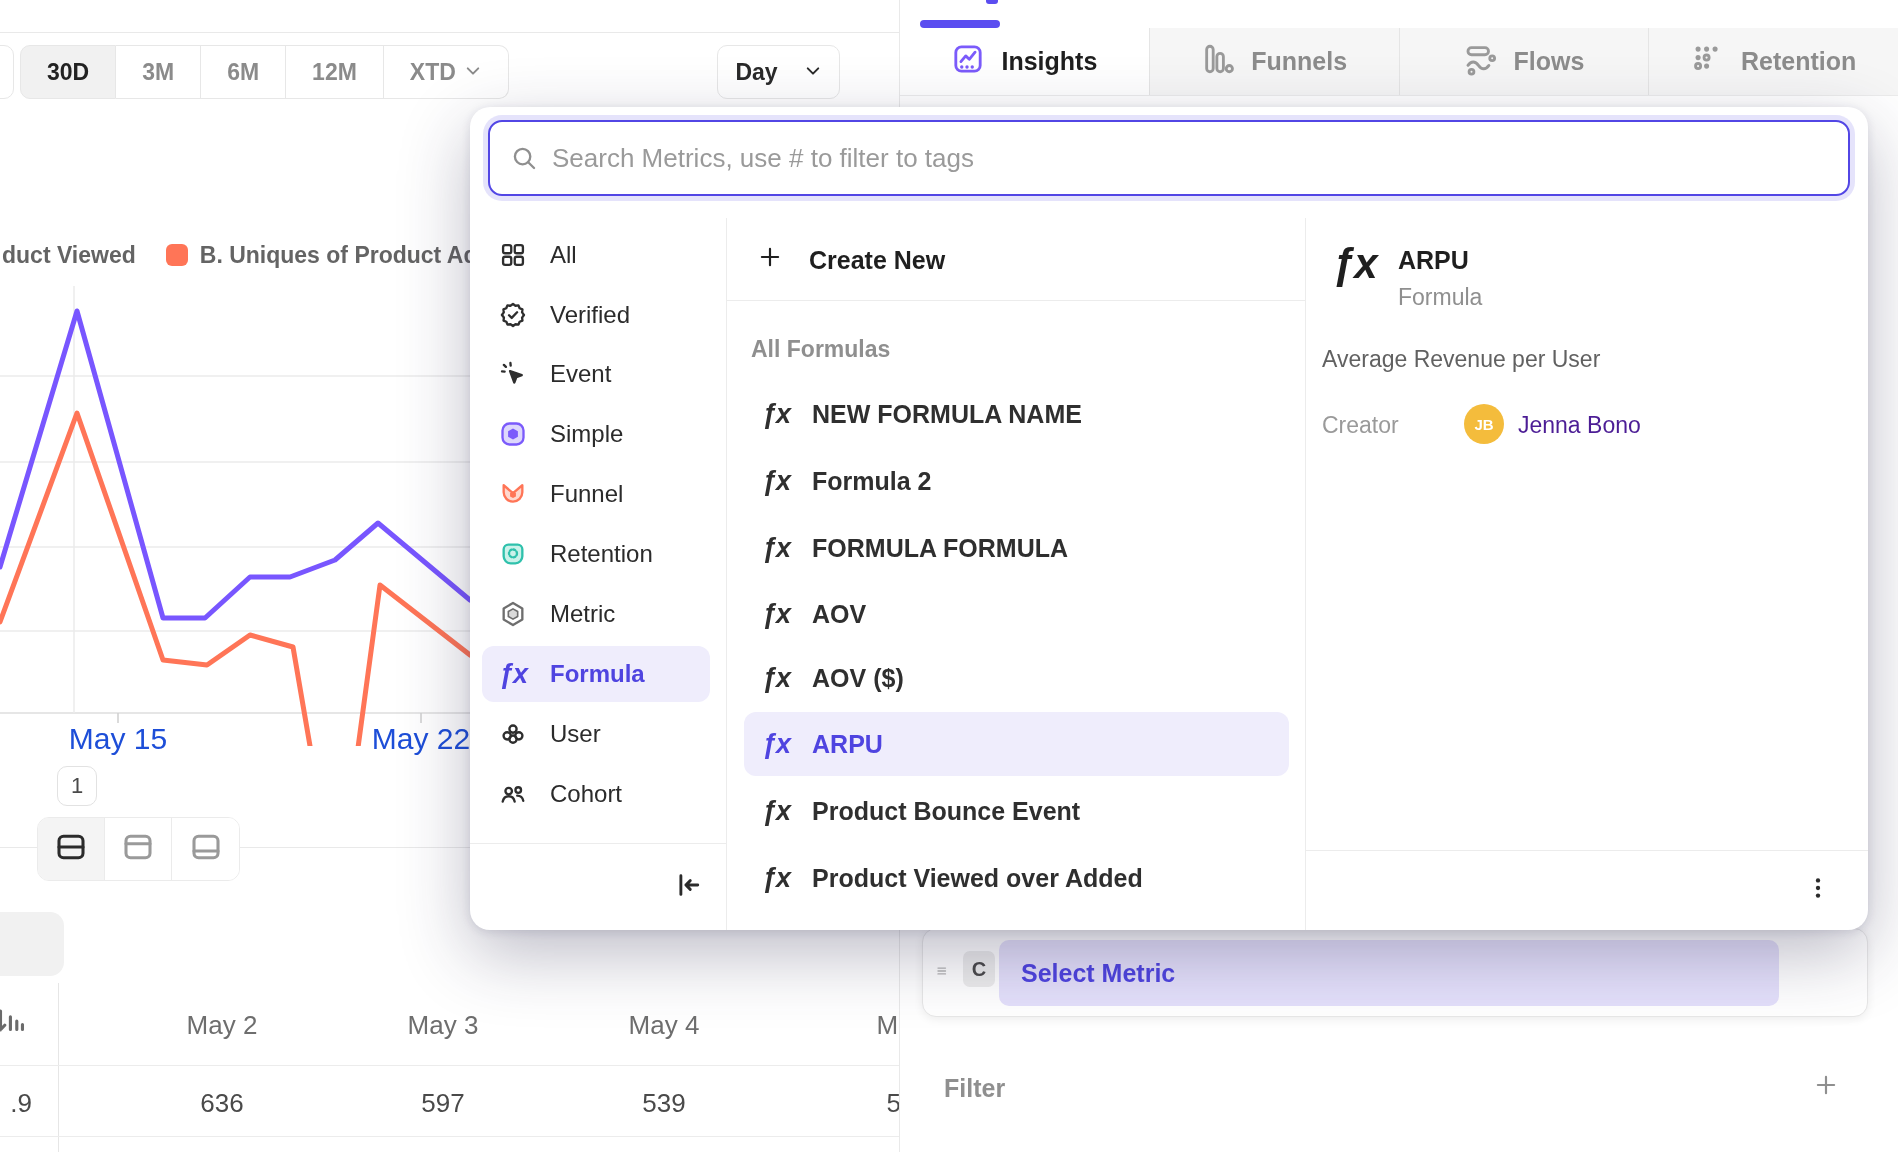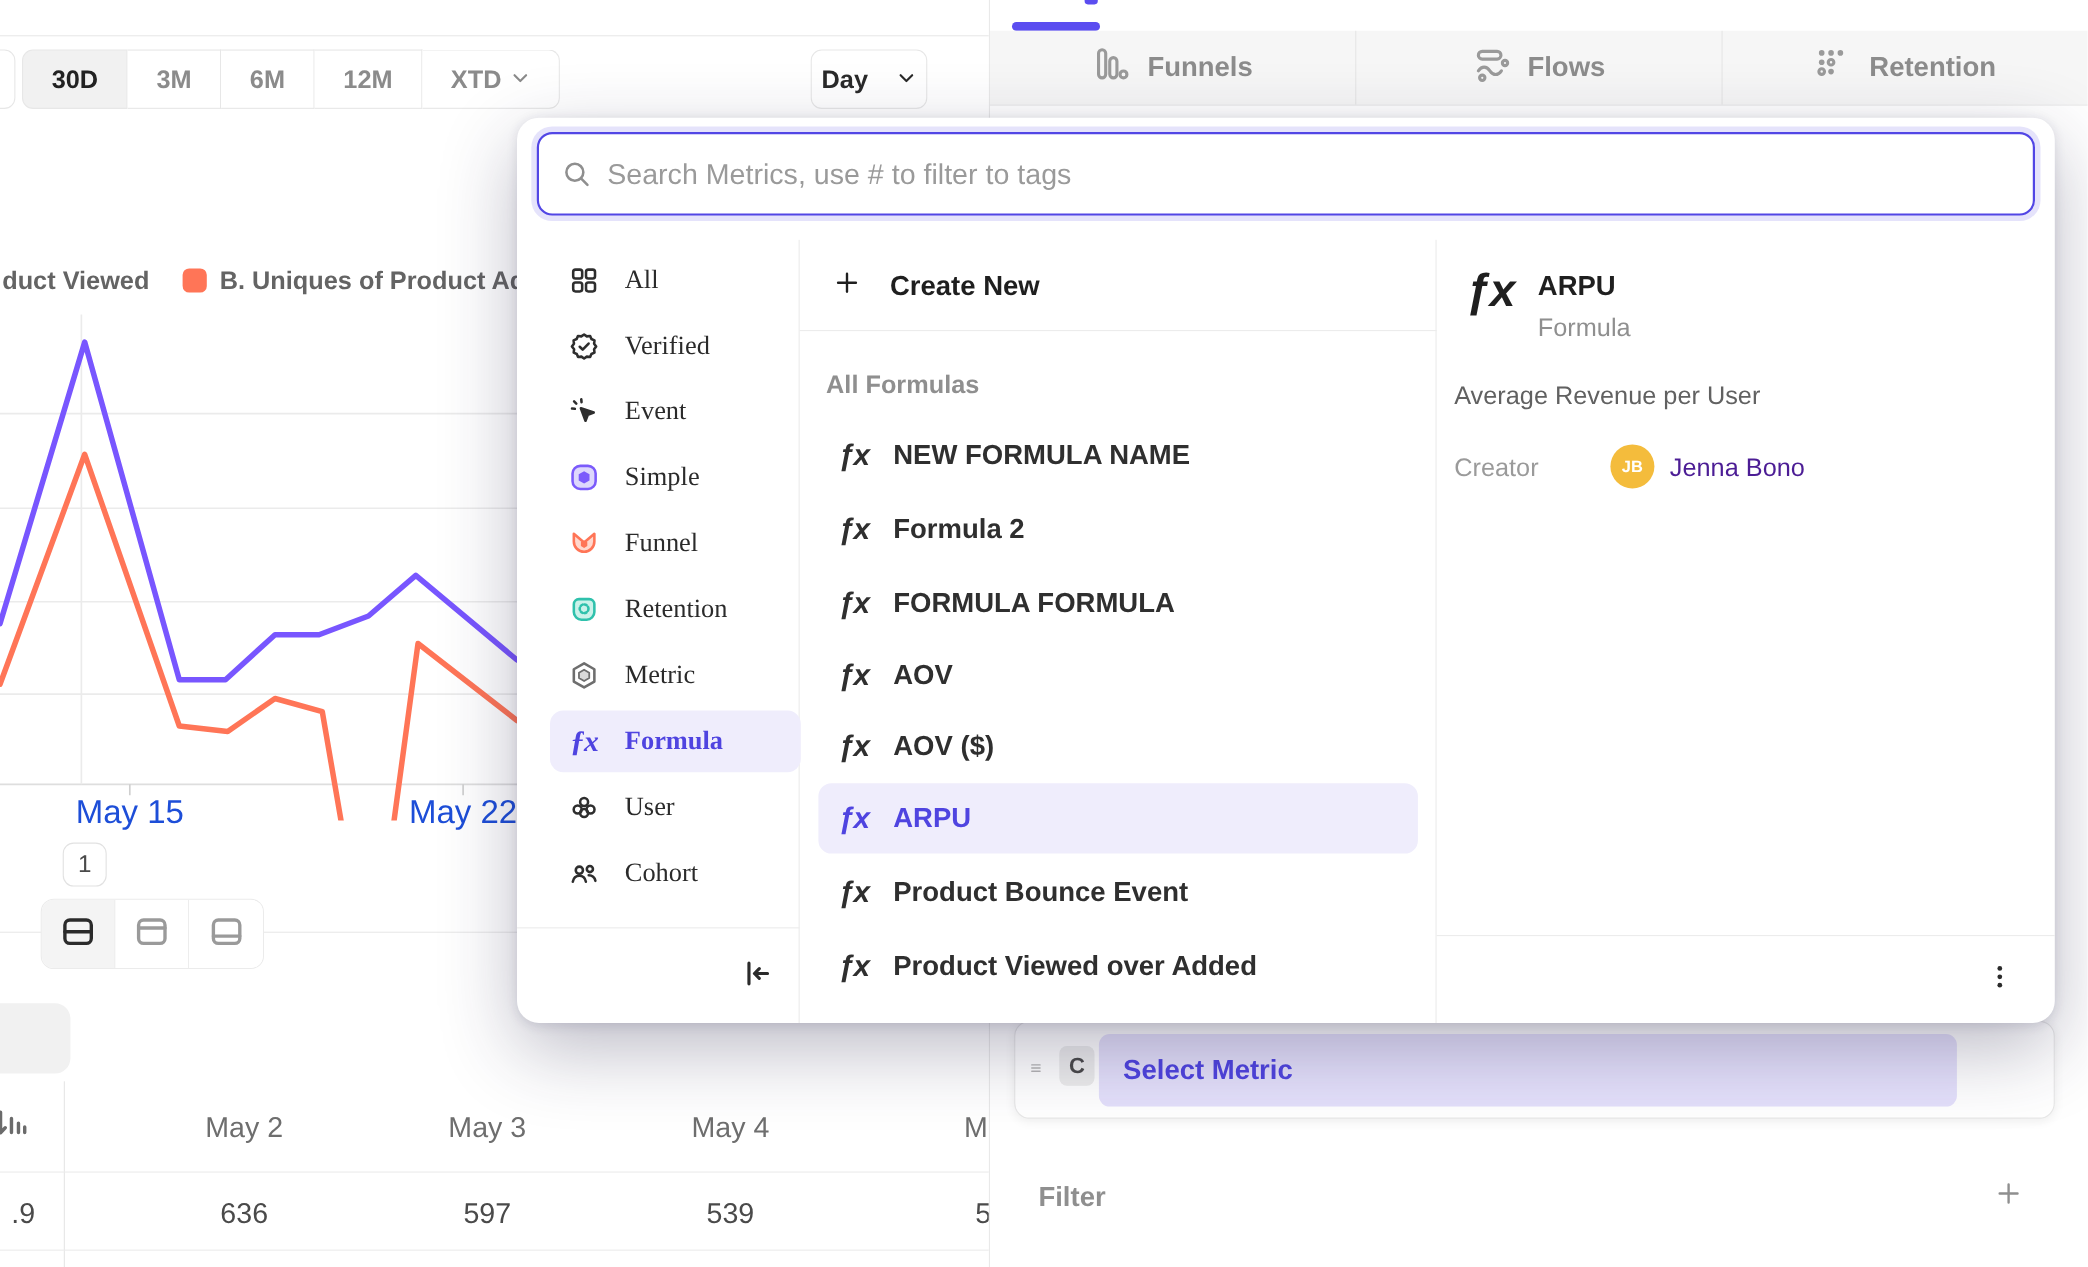--- a/index.html
+++ b/index.html
@@ -80,23 +80,23 @@
   #search-wrap { left:18px; top:13px; width:1362px; height:76px; }
   #search-input { width:100%; height:100%; border:2.5px solid #5246e5; border-radius:14px;
                   box-shadow:0 0 0 5px rgba(82,70,229,0.15); padding:0 20px 0 62px;
                   font-size:26px; color:#333; outline:none; background:#fff;
                   font-family:"Liberation Sans", sans-serif; }
   #search-input::placeholder { color:#9a9a9a; }
   #search-icon { left:22px; top:24px; color:#8f8f8f; }
 
   #modal-body { left:0; top:111px; width:1398px; height:712px; }
   #cat-col { left:0; top:0; width:257px; height:712px; border-right:1px solid #ececec; }
-  .cat-item { position:absolute; left:30px; width:228px; height:56px; border-radius:12px;
+  .cat-item { position:absolute; left:12px; width:228px; height:56px; border-radius:12px;
               display:flex; align-items:center; gap:22px; padding-left:16px;
-              font-size:24px; color:#2b2b2b; font-weight:500; cursor:pointer;font-family:Liberation Serif, serif; }
+              font-size:24px; color:#2b2b2b; font-weight:500; cursor:pointer; }
   .cat-item .ic { width:30px; height:30px; display:flex; align-items:center; justify-content:center; color:#2e2e2e; }
   .cat-item.selected { font-weight:700; }
   #cat-footer-line { left:0; top:625px; width:257px; height:1px; background:#ececec; }
   #collapse-btn { left:196px; top:644px; width:46px; height:46px; display:flex; align-items:center;
                   justify-content:center; color:#2b2b2b; cursor:pointer; }
 
   #list-col { left:257px; top:0; width:579px; height:712px; border-right:1px solid #ececec; }
   #create-new { left:30px; top:14px; height:56px; display:flex; align-items:center; gap:26px;
                 font-size:25px; font-weight:700; color:#1f1f1f; cursor:pointer; }
   #list-divider { left:0; top:82px; width:579px; height:1px; background:#ececec; }
@@ -136,21 +136,21 @@
         <button class="seg-btn">6M</button>
         <button class="seg-btn">12M</button>
         <button class="seg-btn">
           <span>XTD</span>
           <span><svg width="18" height="18" viewBox="0 0 24 24" fill="none" stroke="currentColor" stroke-width="2" stroke-linecap="round" stroke-linejoin="round">
               <path d="M5 8.5l7 7 7-7" stroke-width="2.6"></path>
             </svg></span>
         </button>
       </div>
 
-    <button class="abs pill-btn" style="left:737px;top:45px;width:106px;gap:26px;">
+    <button class="abs pill-btn" style="left:717px;top:45px;width:123px;gap:26px;">
       <span>Day</span>
       <span class="ic"><svg width="18" height="18" viewBox="0 0 24 24" fill="none" stroke="currentColor" stroke-width="2" stroke-linecap="round" stroke-linejoin="round">
             <path d="M5 8.5l7 7 7-7" stroke-width="2.6"></path>
           </svg></span>
     </button>
 
     <div class="abs" id="legend">
         <span class="legend-item">
           <span>duct Viewed</span>
         </span>
@@ -222,20 +222,28 @@
         <div class="abs td-cell" style="left: 594px; width: 140px;">539</div>
         <div class="abs td-cell" style="left: 831px; width: 140px;">59</div>
       </div>
     <div class="abs hline" style="left:0;top:1136px;width:899px;background:#ececec;"></div>
   </div>
 
   <div class="abs" id="right-pane"></div>
   <div class="abs" id="tab-indicator" style="background: rgb(91, 77, 240);"></div>
   <div class="abs" id="top-fragment" style="background: rgb(91, 77, 240);"></div>
   <div class="abs" id="tab-strip">
+      <div class="main-tab active">
+        <span class="ic" style="color: rgb(123, 91, 251);"><svg width="34" height="34" viewBox="0 0 24 24" fill="none" stroke="currentColor" stroke-width="2" stroke-linecap="round" stroke-linejoin="round">
+            <rect x="3.4" y="3.4" width="17.2" height="17.2" rx="4"></rect>
+            <path d="M7 13.8l3.4-4 2.5 2.4 4.1-5"></path>
+            <path d="M7.6 17.6v.01M11.3 17.6v.01M15 17.6v.01" stroke-width="2.4"></path>
+          </svg></span>
+        <span>Insights</span>
+      </div>
       <div class="main-tab">
         <span class="ic" style="color: rgb(154, 154, 154);"><svg width="34" height="34" viewBox="0 0 24 24" fill="none" stroke="currentColor" stroke-width="2" stroke-linecap="round" stroke-linejoin="round">
             <rect x="4" y="3" width="4.6" height="18" rx="2.3"></rect>
             <rect x="11.2" y="8" width="4.6" height="13" rx="2.3"></rect>
             <circle cx="20" cy="18.8" r="2.2"></circle>
           </svg></span>
         <span>Funnels</span>
       </div>
       <div class="main-tab">
         <span class="ic" style="color: rgb(154, 154, 154);"><svg width="34" height="34" viewBox="0 0 24 24" fill="none" stroke="currentColor" stroke-width="2" stroke-linecap="round" stroke-linejoin="round">

